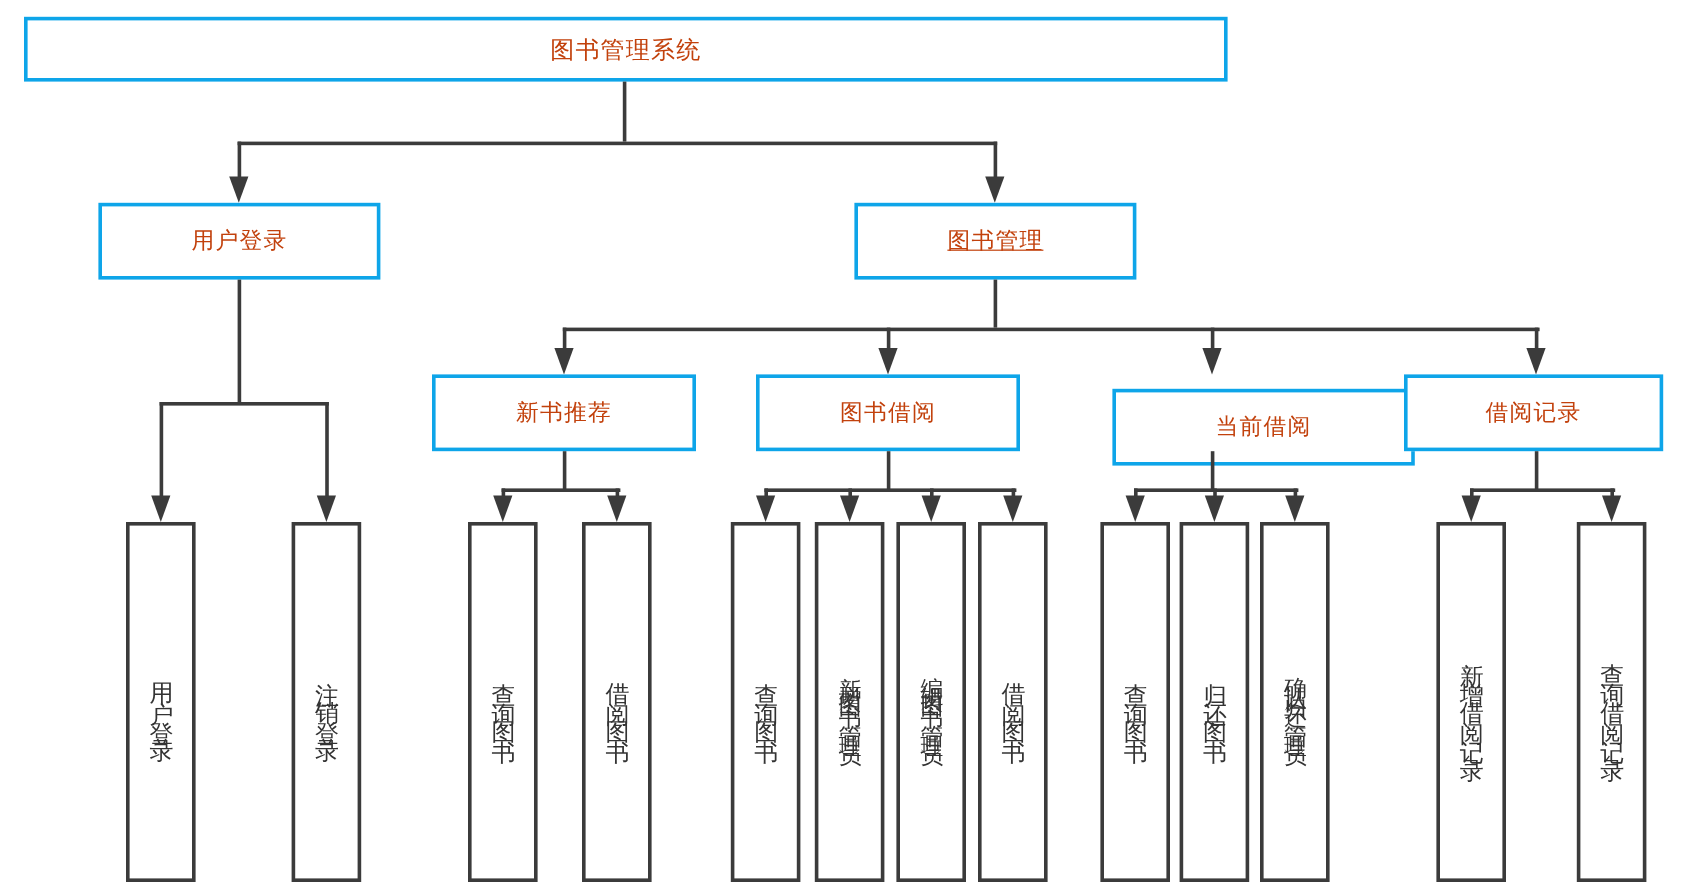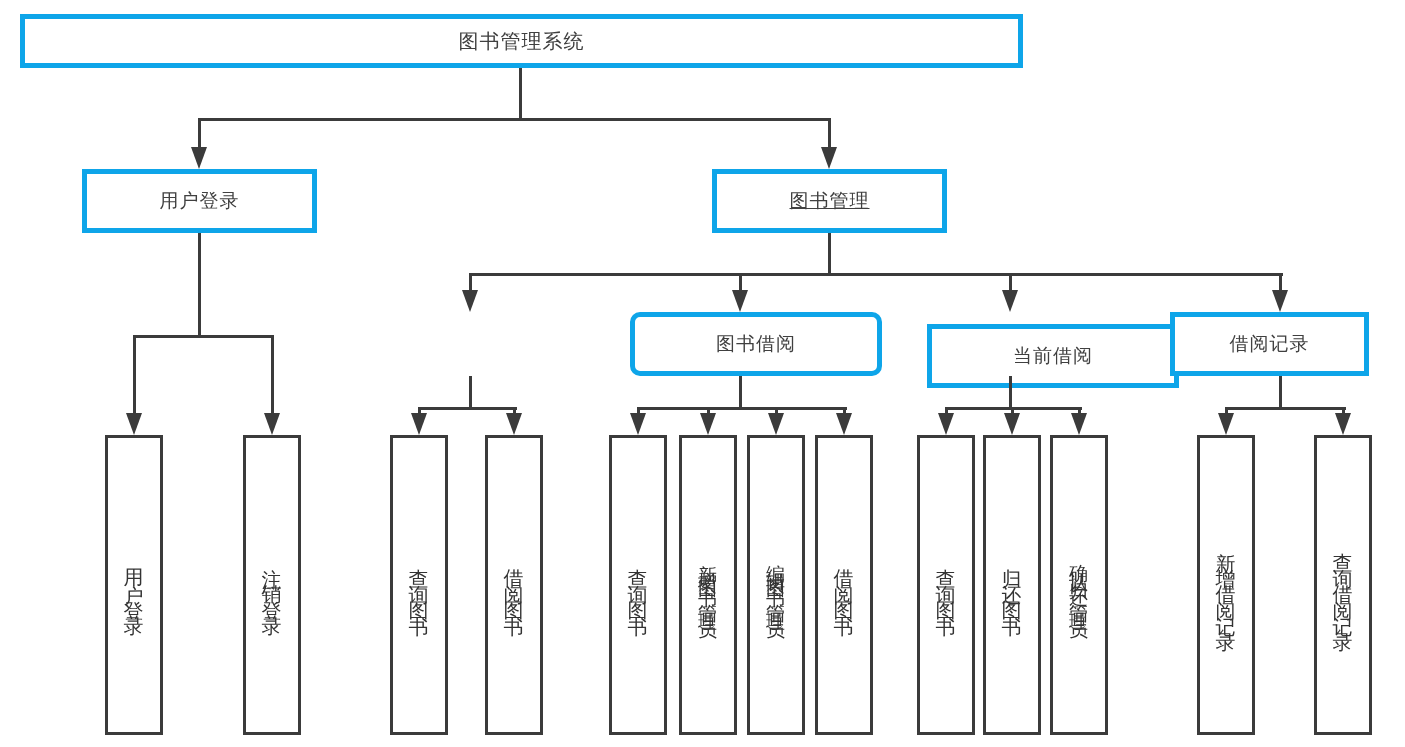--- a/index.html
+++ b/index.html
@@ -1,23 +1,23 @@
 <!DOCTYPE html>
 <html><head>
 <meta charset="utf-8">
 <style>
   html,body{margin:0;padding:0;background:#ffffff;}
   #canvas{
     position:relative;width:1405px;height:747px;background:#ffffff;overflow:hidden;
     font-family:"Liberation Sans","DejaVu Sans",sans-serif;color:#333333;
   }
   .node{
-    position:absolute;background:#ffffff;border:5px solid #0ea5e9;box-sizing:border-box;
+    position:absolute;background:#ffffff;border:3px solid #0ea5e9;box-sizing:border-box;
     display:flex;align-items:center;justify-content:center;
-    font-size:19px;color:#404040;letter-spacing:1px;
+    font-size:19px;color:#c2410c;letter-spacing:1px;
   }
   .node.root{font-size:20px;}
   .leaf{
     position:absolute;top:435px;width:58px;height:300px;background:#ffffff;
     border:3px solid #3b3b3b;box-sizing:border-box;
     display:flex;align-items:center;justify-content:center;
   }
   .vtext{
     writing-mode:vertical-rl;text-orientation:mixed;
     font-size:20px;letter-spacing:16px;color:#333333;line-height:1;
@@ -70,27 +70,30 @@
   <div class="h" style="left:469px;top:273px;width:814px;"></div>
   <div class="v" style="left:469px;top:273px;height:20px;"></div>
   <div class="arrow" style="left:462px;top:290px;"></div>
   <div class="v" style="left:739px;top:273px;height:20px;"></div>
   <div class="arrow" style="left:732px;top:290px;"></div>
   <div class="v" style="left:1009px;top:273px;height:20px;"></div>
   <div class="arrow" style="left:1002px;top:290px;"></div>
   <div class="v" style="left:1279px;top:273px;height:20px;"></div>
   <div class="arrow" style="left:1272px;top:290px;"></div>
 
-  <div class="node" style="left:630px;top:312px;width:252px;height:64px;border-radius:10px;">
+  <div class="node" style="left:360px;top:312px;width:220px;height:64px;">
+    <span>新书推荐</span>
+  </div>
+  <div class="node" style="left:630px;top:312px;width:220px;height:64px;">
     <span>图书借阅</span>
   </div>
   <div class="node" style="left:900px;top:324px;width:252px;height:64px;margin-left:27px;">
     <span>当前借阅</span>
   </div>
-  <div class="node" style="left:1170px;top:312px;width:199px;height:64px;">
+  <div class="node" style="left:1170px;top:312px;width:216px;height:64px;">
     <span>借阅记录</span>
   </div>
 
   <div class="v" style="left:469px;top:376px;height:32px;"></div>
   <div class="h" style="left:418px;top:407px;width:99px;"></div>
   <div class="v" style="left:418px;top:407px;height:8px;"></div>
   <div class="arrow" style="left:411px;top:413px;"></div>
   <div class="v" style="left:513px;top:407px;height:8px;"></div>
   <div class="arrow" style="left:506px;top:413px;"></div>
 

